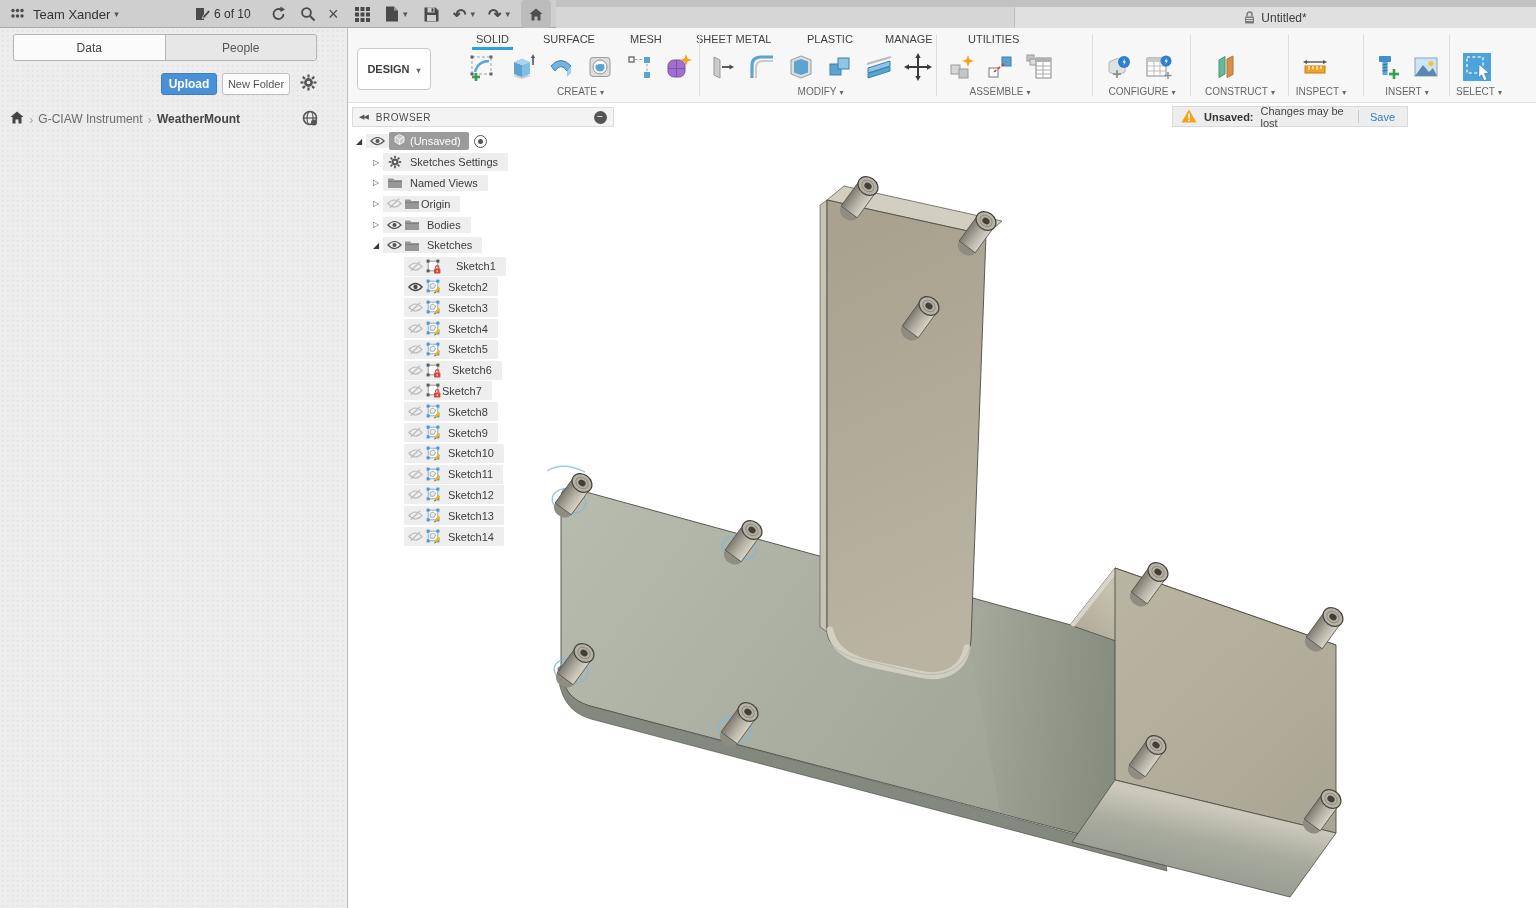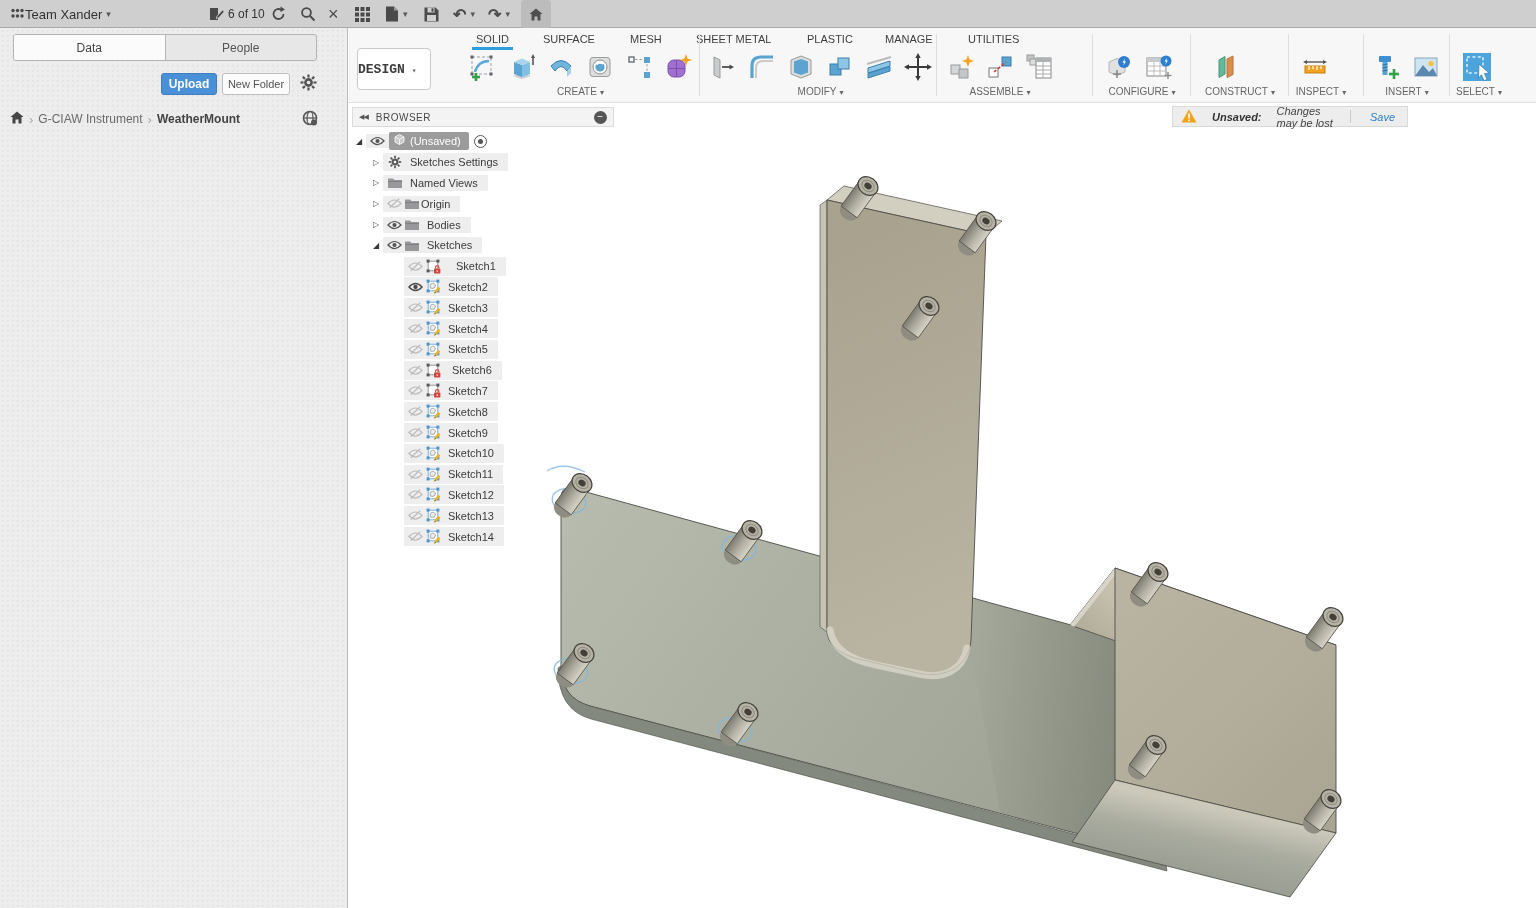--- a/index.html
+++ b/index.html
@@ -34,21 +34,21 @@
   .gear-btn { position:absolute; left:297px; top:45px; width:22px; height:22px; display:flex; align-items:center; justify-content:center;}
   .crumbs { position:absolute; left:10px; top:82px; width:330px; height:18px; display:flex; align-items:center; gap:5px; font-size:12px; color:#6a6a6a;}
   .crumbs .sep { color:#a8a8a8; font-size:13px; }
   .crumbs .cur { font-weight:bold; color:#444; }
   .crumbs .globe { margin-left:auto; margin-right:22px; }
   .emptymsg { position:absolute; left:0; top:268px; width:348px; text-align:center; font-size:11.5px; color:#a9a9a9; line-height:1.25; }
 
   
   #toolbar { position:absolute; left:348px; top:28px; width:1188px; height:75px; background:#f7f7f7; border-bottom:1px solid #e0e0e0; z-index:25;}
   #design-btn { position:absolute; left:9px; top:20px; width:74px; height:42px; background:#fff; border:1px solid #c9c9c9; border-radius:4px;
-    font-size:13px; font-weight:bold; color:#3c3c3c; display:flex; align-items:center; justify-content:flex-start; gap:4px;font-family:Liberation Mono, monospace;}
+    font-size:11px; font-weight:bold; color:#3c3c3c; display:flex; align-items:center; justify-content:center; gap:4px;}
   .rtab { position:absolute; top:3px; height:17px; font-size:11px; color:#3f3f3f; padding:2px 4px; }
   .rtab.active::after { content:""; position:absolute; left:0; right:0; bottom:-2px; height:3px; background:#2f9fdb; }
   .grp { position:absolute; top:22px; display:flex; gap:5px; }
   .grp-label { position:absolute; top:58px; font-size:10px; color:#666; text-align:center; white-space:nowrap; }
   .gsep { position:absolute; top:6px; height:62px; width:1px; background:#dedede; }
   .ticon { width:34px; height:34px; display:flex; align-items:center; justify-content:center; }
   .dd::after { content:"▾"; font-size:8px; color:#666; margin-left:3px; }
 
   
   #viewport { position:absolute; left:348px; top:103px; width:1188px; height:805px; background:#ffffff; z-index:1;}
@@ -76,21 +76,21 @@
   .srow.vis .eyeopen { display:block; }
   .srow.hid .eyeslash { display:block; }
   .srow.pencil .lockb { display:none; }
   .srow.lock  .pencilb { display:none; }
   .srow.lock  .pent { display:none; }
   .srow.lock  .frame { stroke:#9a9a9a; }
   .srow.lock  .dot { fill:#5a5a5a; }
 
   
   #warnbar { position:absolute; left:824px; top:3px; width:236px; height:21px; background:#ededed; border:1px solid #dadada;
-     display:flex; align-items:center; font-size:11px; color:#444; z-index:10; padding:0 8px; gap:15px;font-style:italic;}
+     display:flex; align-items:center; font-size:11px; color:#444; z-index:10; padding:0 8px; gap:7px;}
   #warnbar .wl { font-weight:bold; color:#333; }
   #warnbar .wdiv { width:1px; height:13px; background:#c9c9c9; margin-left:auto; }
   #warnbar .wsave { color:#2c7fc6; padding:0 4px; }
 </style>
 </head>
 <body>
 
 <div id="topbar">
   <div class="tbi" style="left:10px">
     <span>
@@ -98,24 +98,24 @@
           <g fill="#4a4a4a">
             <circle cx="3" cy="3.5" r="1.7"></circle>
             <circle cx="7.5" cy="3.5" r="1.7"></circle>
             <circle cx="12" cy="3.5" r="1.7"></circle>
             <circle cx="3" cy="9" r="1.7"></circle>
             <circle cx="7.5" cy="9" r="1.7"></circle>
             <circle cx="12" cy="9" r="1.7"></circle>
           </g>
         </svg>
     </span>
-    <span class="tb-label" style="">Team Xander</span>
+    <span class="tb-label" style="margin-left:8px">Team Xander</span>
     <span class="tb-caret">▾</span>
   </div>
-  <div class="tbi" style="left:208px">
+  <div class="tbi" style="left:194px">
     <span>
       <svg width="16" height="15" viewBox="0 0 16 15">
           <path d="M2,1 h8 v12 h-8 z" fill="#4a4a4a"></path>
           <path d="M14.5,3 l-5.5,6 -0.8,2.6 2.6,-0.9 5.4,-5.9 z" fill="#4a4a4a" stroke="#cfcfcf" stroke-width="0.8"></path>
         </svg>
     </span>
     <span class="tb-label" style="margin-left:4px;font-size:12px">6 of 10</span>
   </div>
   <div class="tbi" style="left:270px">
     <svg width="17" height="16" viewBox="0 0 17 16">
@@ -167,20 +167,34 @@
   <div class="tbi" style="left:488px">
     <span style="font-size:16px;font-weight:bold;color:#4a4a4a">↷</span>
       <span class="tb-caret">▾</span>
   </div>
   <div class="tbi" id="home-btn" style="left:521px">
     <span>
       <svg width="14" height="13" viewBox="0 0 14 13">
           <path d="M7,0.5 L13.5,6 H11.5 V12.5 H8.5 V8.5 H5.5 V12.5 H2.5 V6 H0.5 Z" fill="#4f4f4f"></path>
         </svg>
     </span>
+  </div>
+  <div id="doctab-strip">
+    <div class="shade"></div>
+    <div id="doc-tab">
+      <span>
+        <svg width="11" height="13" viewBox="0 0 11 13">
+            <rect x="1" y="5.5" width="9" height="7" rx="1" fill="#7b7b7b"></rect>
+            <path d="M3,5.5 V3.6 a2.5,2.5 0 0 1 5,0 V5.5" fill="none" stroke="#7b7b7b" stroke-width="1.5"></path>
+            <rect x="2.2" y="7" width="6.6" height="1" fill="#e0e0e0"></rect>
+            <rect x="2.2" y="9" width="6.6" height="1" fill="#e0e0e0"></rect>
+          </svg>
+      </span>
+      <span>Untitled*</span>
+    </div>
   </div>
 </div>
 
 <div id="sidepanel">
   <div class="seg">
     <div class="segtab active">Data</div>
     <div class="segtab">People</div>
   </div>
   <div class="btn-upload">Upload</div>
   <div class="btn-newfolder">New Folder</div>
@@ -924,21 +938,21 @@
                     <polygon points="8.2,14.6 9,11.4 12.4,7.8 14.4,9.6 10.8,13.2" fill="#f2b21d"></polygon>
                     <polygon points="8.2,14.6 9,12.8 10,13.8" fill="#5a4a1a"></polygon>
                   </g>
                   <g class="lockb">
                     <rect x="8" y="9.6" width="6.4" height="5" rx="0.8" fill="#d8453a"></rect>
                     <path d="M9.6,9.6 V8.3 a1.6,1.6 0 0 1 3.2,0 V9.6" stroke="#d8453a" stroke-width="1.2" fill="none"></path>
                     <rect x="10.7" y="11.2" width="1" height="1.8" fill="#fff"></rect>
                   </g>
                 </svg>
               </span>
-              <span style="margin-left:6px">Sketch7</span>
+              <span style="">Sketch7</span>
             </span>
           </div>
 
           <div class="trow srow pencil hid">
             <span class="rowbg ind3">
               <span class="eyeb">
 
                 <svg class="eyeslash" width="15" height="11" viewBox="0 0 16 11">
                   <path d="M1,5.5 Q8,-2 15,5.5 Q8,13 1,5.5 Z" fill="none" stroke="#bdbdbd" stroke-width="1.3"></path>
                   <line x1="3" y1="10" x2="13" y2="0.5" stroke="#bdbdbd" stroke-width="1.3"></line>

